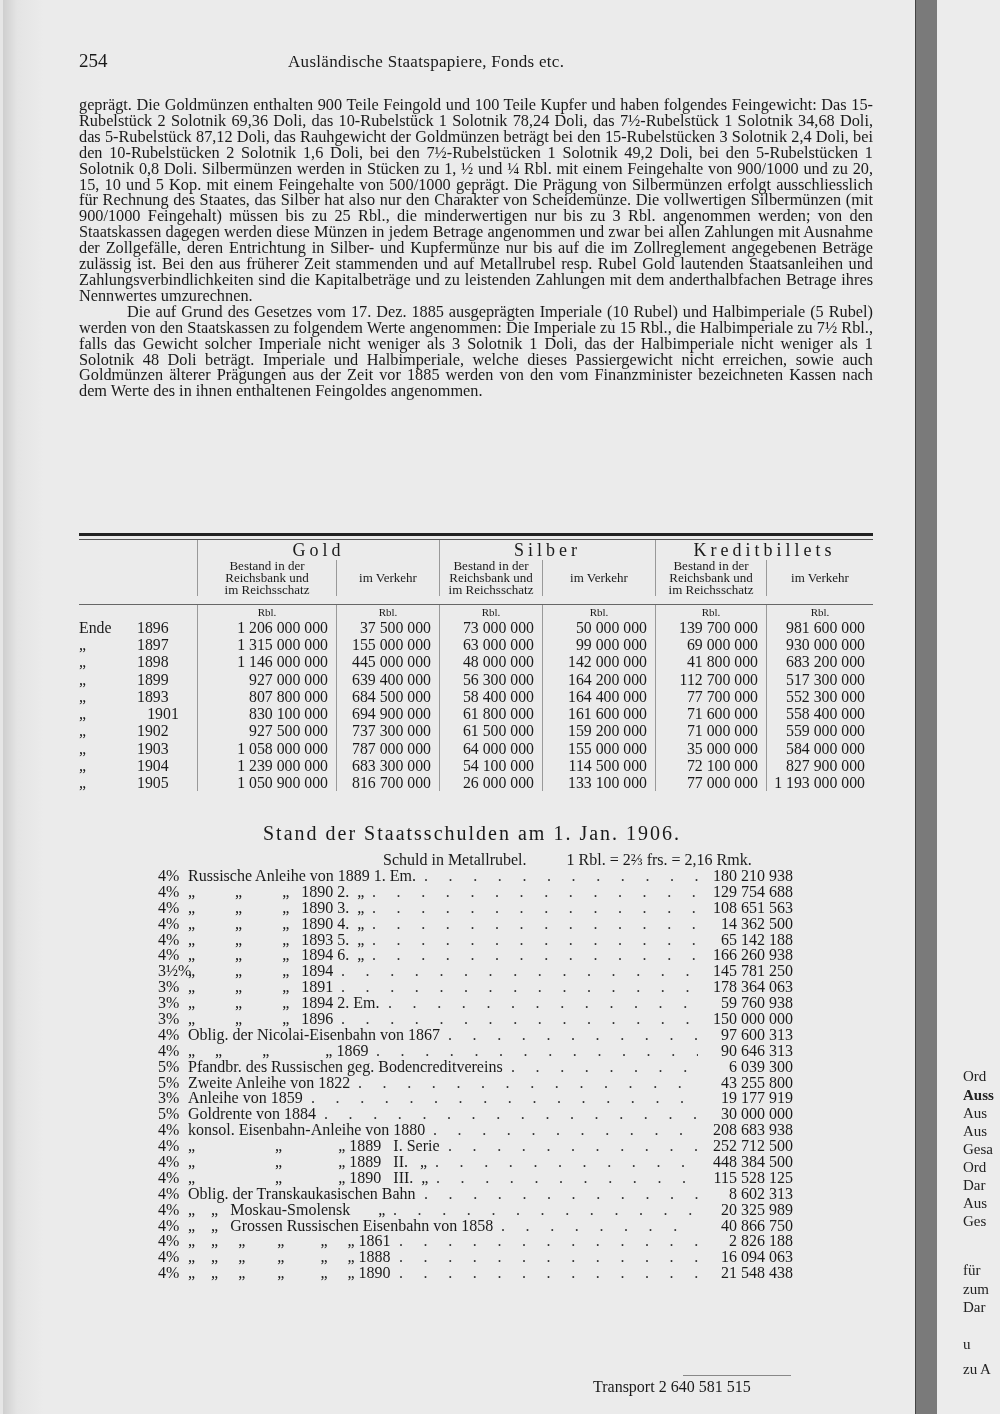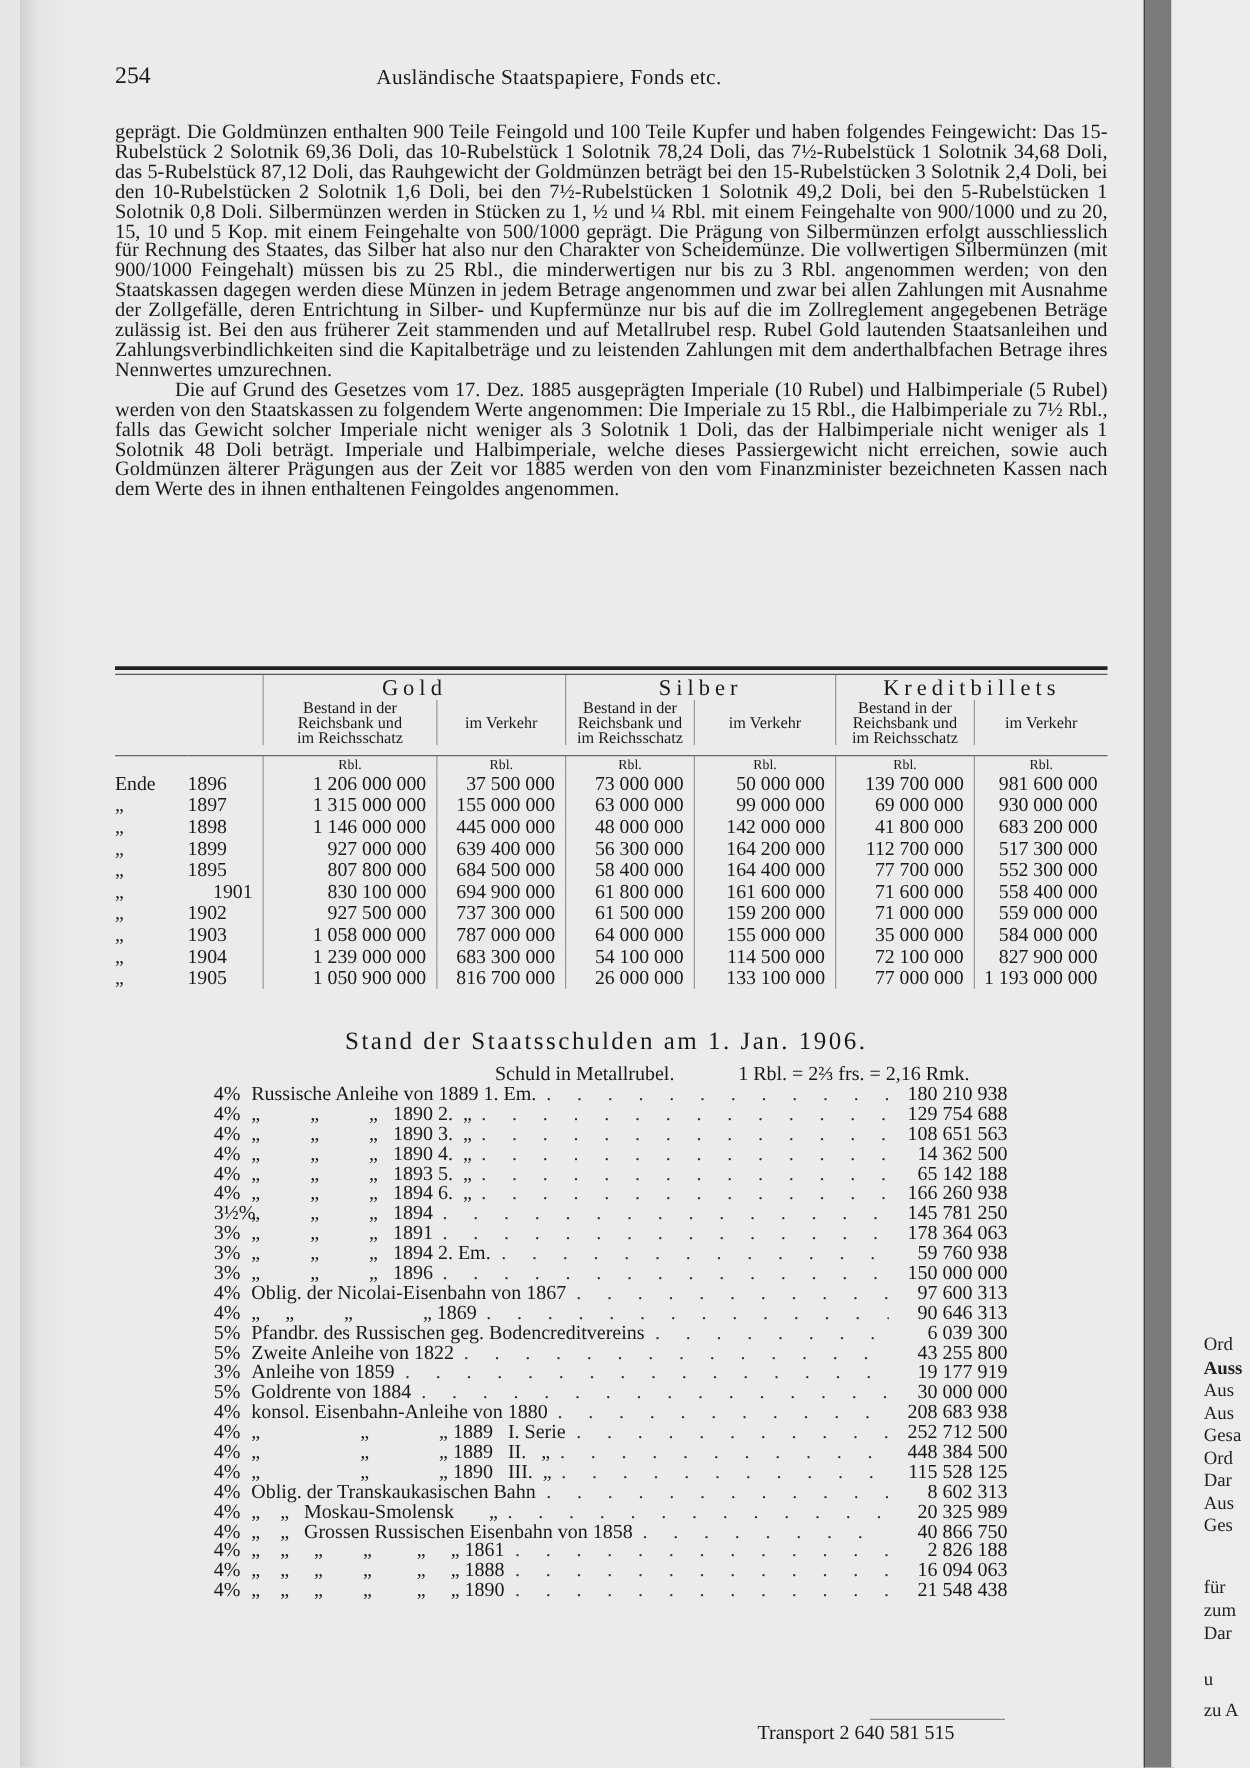--- a/index.html
+++ b/index.html
@@ -2,21 +2,21 @@
 <html><head>
 <meta charset="utf-8">
 <style>
   html, body { margin:0; padding:0; }
   body {
     width:1000px; height:1414px; overflow:hidden; position:relative;
     background:#e6e6e6;
     font-family:"Liberation Serif","DejaVu Serif",serif;
     color:#1a1a1a;
   }
-  .page { position:absolute; left:16px; top:0; width:975px; height:1414px;
+  .page { position:absolute; left:3px; top:0; width:975px; height:1414px;
     background:linear-gradient(90deg,#cfcfcf 0px,#e4e4e4 14px,#ebebeb 40px,#ebebeb 100%); }
   .gutter { position:absolute; left:915px; top:0; width:22px; height:1414px;
     background:#7a7a7a; border-left:1px solid #444; border-right:1px solid #555; }
   .nextpage { position:absolute; left:937px; top:0; width:63px; height:1414px; background:#ececec; overflow:hidden; }
   .nextpage .ln { position:absolute; left:26px; font-size:15px; white-space:nowrap; color:#222; }
 
   .pageno { position:absolute; left:76px; top:50px; font-size:19px; }
   .running { position:absolute; left:285px; top:52px; font-size:17px; letter-spacing:0.3px; }
 
   .body-text { position:absolute; left:76px; top:97px; width:794px; font-size:16.3px; line-height:15.9px; text-align:justify; }
@@ -31,21 +31,21 @@
   .grp { font-size:18px; letter-spacing:4px; text-align:center; height:20px; line-height:20px; }
   .sub { font-size:13px; line-height:12px; text-align:center; }
   .vl { border-left:1px solid #999; }
   .unit { font-size:11px; text-align:center; height:14px; line-height:14px; }
   .num { text-align:right; padding-right:8px !important; height:17.3px; line-height:17px; font-size:15.8px; }
   .lbl1 { width:50px; text-align:left; }
   .lbl2 { width:52px; text-align:left; }
 
   .debt-title { position:absolute; left:260px; top:822px; font-size:20px; letter-spacing:2px; }
   .debt-head { position:absolute; left:380px; top:851px; font-size:16px; }
-  .debt-head .conv { margin-left:51px;text-align:center; }
+  .debt-head .conv { margin-left:40px;text-align:center; }
   .debt { position:absolute; left:155px; top:868px; width:640px; font-size:16px; }
   .drow { position:relative; height:15.9px; line-height:16px; white-space:nowrap; }
   .drow .rate { position:absolute; left:0; width:50px; }
   .drow .desc { position:absolute; left:30px; }
   .drow .leader { position:absolute; color:#333; letter-spacing:8.3px; }
   .drow .amt { position:absolute; right:5px; text-align:right;margin-left:44px; }
   .transport { position:absolute; left:590px; top:1378px; font-size:16px; }
   .transport-rule { position:absolute; left:680px; top:1375px; width:108px; height:1px; background:#888; }
 </style>
 </head>
@@ -129,31 +129,31 @@
           <td class="lbl2 num" style="text-align:left">1899</td>
           <td class="num vl">927 000 000</td>
           <td class="num vl">639 400 000</td>
           <td class="num vl">56 300 000</td>
           <td class="num vl">164 200 000</td>
           <td class="num vl">112 700 000</td>
           <td class="num vl">517 300 000</td>
         </tr>
         <tr>
           <td class="lbl1 num" style="text-align:left;padding-left:0">„</td>
-          <td class="lbl2 num" style="text-align:left">1895</td>
+          <td class="lbl2 num" style="text-align:left">1893</td>
           <td class="num vl">807 800 000</td>
           <td class="num vl">684 500 000</td>
           <td class="num vl">58 400 000</td>
           <td class="num vl">164 400 000</td>
           <td class="num vl">77 700 000</td>
           <td class="num vl">552 300 000</td>
         </tr>
         <tr>
           <td class="lbl1 num" style="text-align:left;padding-left:0">„</td>
-          <td class="lbl2 num" style="text-align:right">1901</td>
+          <td class="lbl2 num" style="text-align:center">1901</td>
           <td class="num vl">830 100 000</td>
           <td class="num vl">694 900 000</td>
           <td class="num vl">61 800 000</td>
           <td class="num vl">161 600 000</td>
           <td class="num vl">71 600 000</td>
           <td class="num vl">558 400 000</td>
         </tr>
         <tr>
           <td class="lbl1 num" style="text-align:left;padding-left:0">„</td>
           <td class="lbl2 num" style="text-align:left">1902</td>

